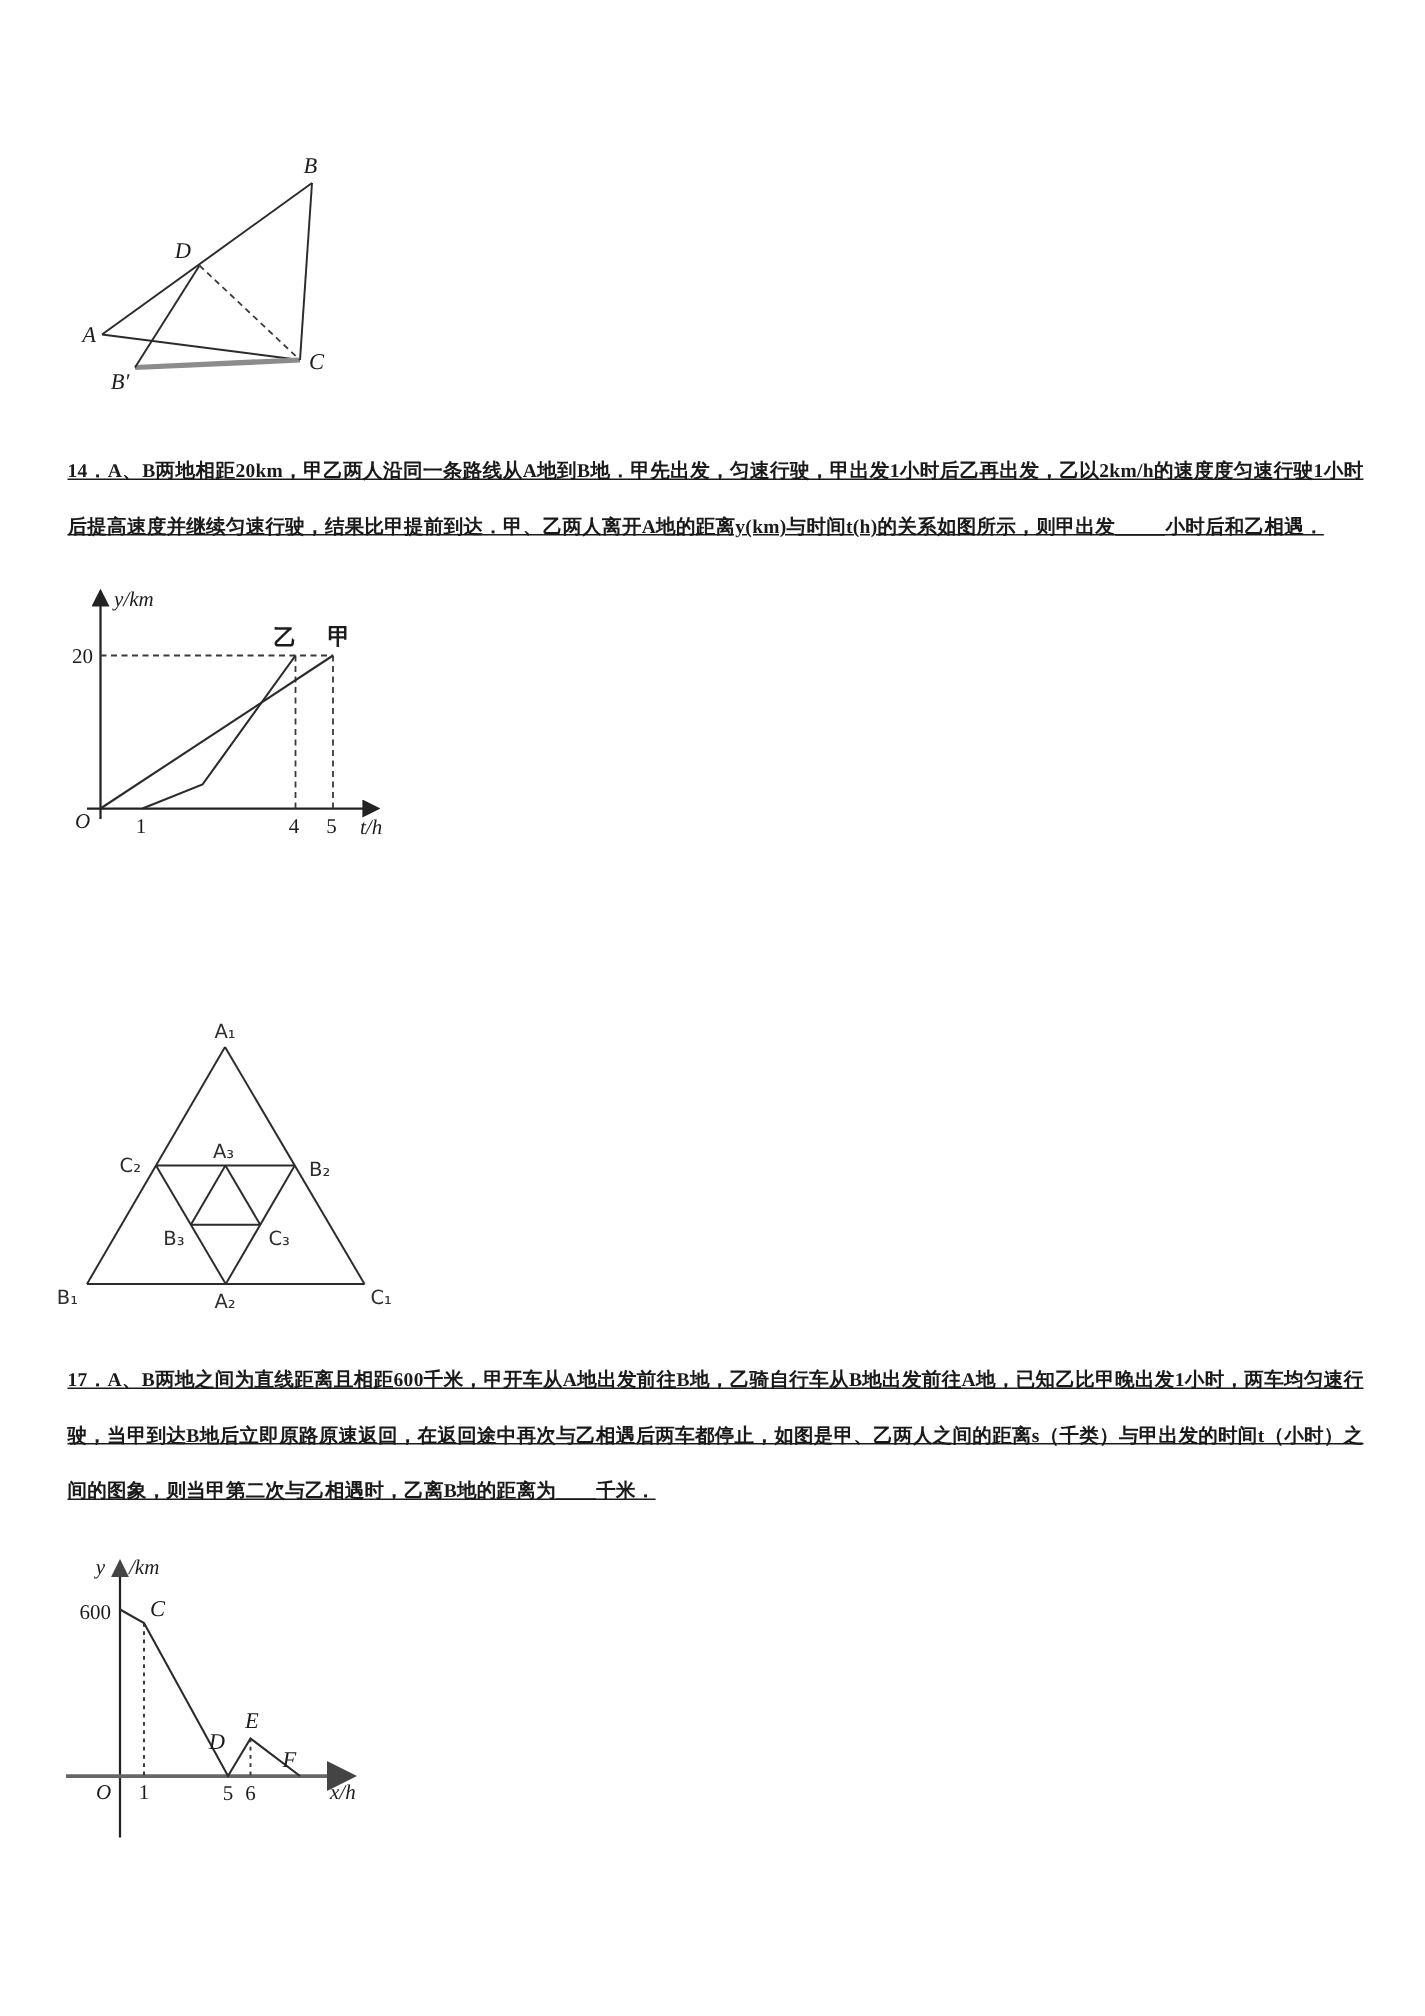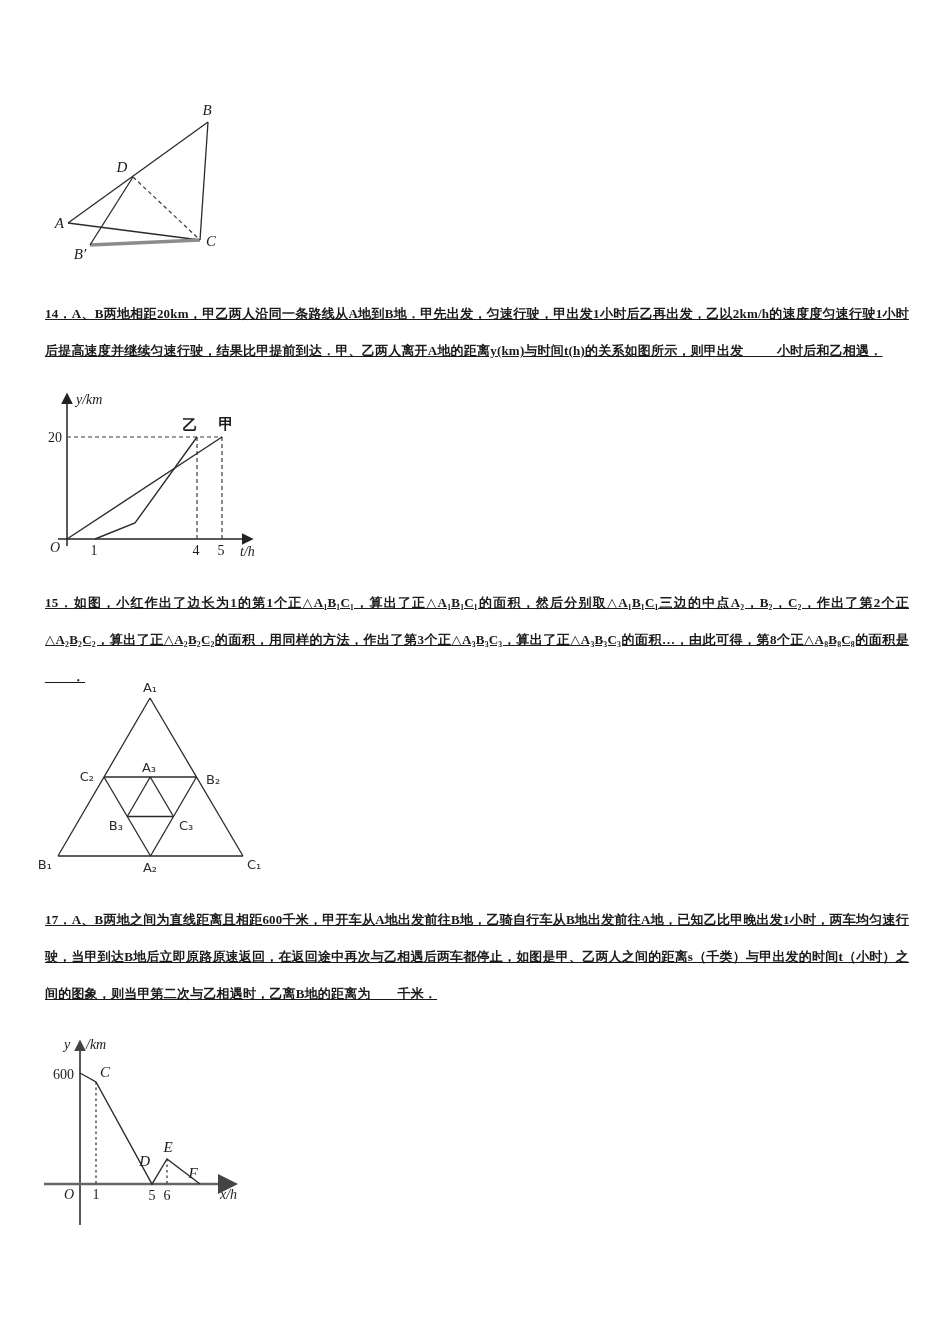--- a/index.html
+++ b/index.html
@@ -61,21 +61,20 @@
     <text x="22" y="54" text-anchor="end">20</text>
     <text class="cjk" x="150" y="42" text-anchor="middle">乙</text>
     <text class="cjk" x="186" y="41" text-anchor="middle">甲</text>
     <text class="it" x="15" y="164" text-anchor="middle">O</text>
     <text x="54" y="167" text-anchor="middle">1</text>
     <text x="156" y="167" text-anchor="middle">4</text>
     <text x="181" y="167" text-anchor="middle">5</text>
     <text class="it" x="200" y="168" text-anchor="start">t/h</text>
   </svg>
 
-  <p class="prob" style="top:571px">15．如图，小红作出了边长为1的第1个正△A₁B₁C₁，算出了正△A₁B₁C₁的面积，然后分别取△A₁B₁C₁三边的中点A₂，B₂，C₂，作出了第2个正△A₂B₂C₂，算出了正△A₂B₂C₂的面积，用同样的方法，作出了第3个正△A₃B₃C₃，算出了正△A₃B₃C₃的面积…，由此可得，第8个正△A₈B₈C₈的面积是____．</p>
 
   <svg class="fig" style="left:30px;top:678px" width="245" height="205">
     <line class="thin" x1="120" y1="20" x2="28" y2="178"></line>
     <line class="thin" x1="120" y1="20" x2="213" y2="178"></line>
     <line class="thin" x1="28" y1="178" x2="213" y2="178"></line>
     <line class="thin" x1="74" y1="99" x2="166.5" y2="99"></line>
     <line class="thin" x1="74" y1="99" x2="120.5" y2="178"></line>
     <line class="thin" x1="166.5" y1="99" x2="120.5" y2="178"></line>
     <line class="thin" x1="120.25" y1="99" x2="97.25" y2="138.5"></line>
     <line class="thin" x1="120.25" y1="99" x2="143.5" y2="138.5"></line>

